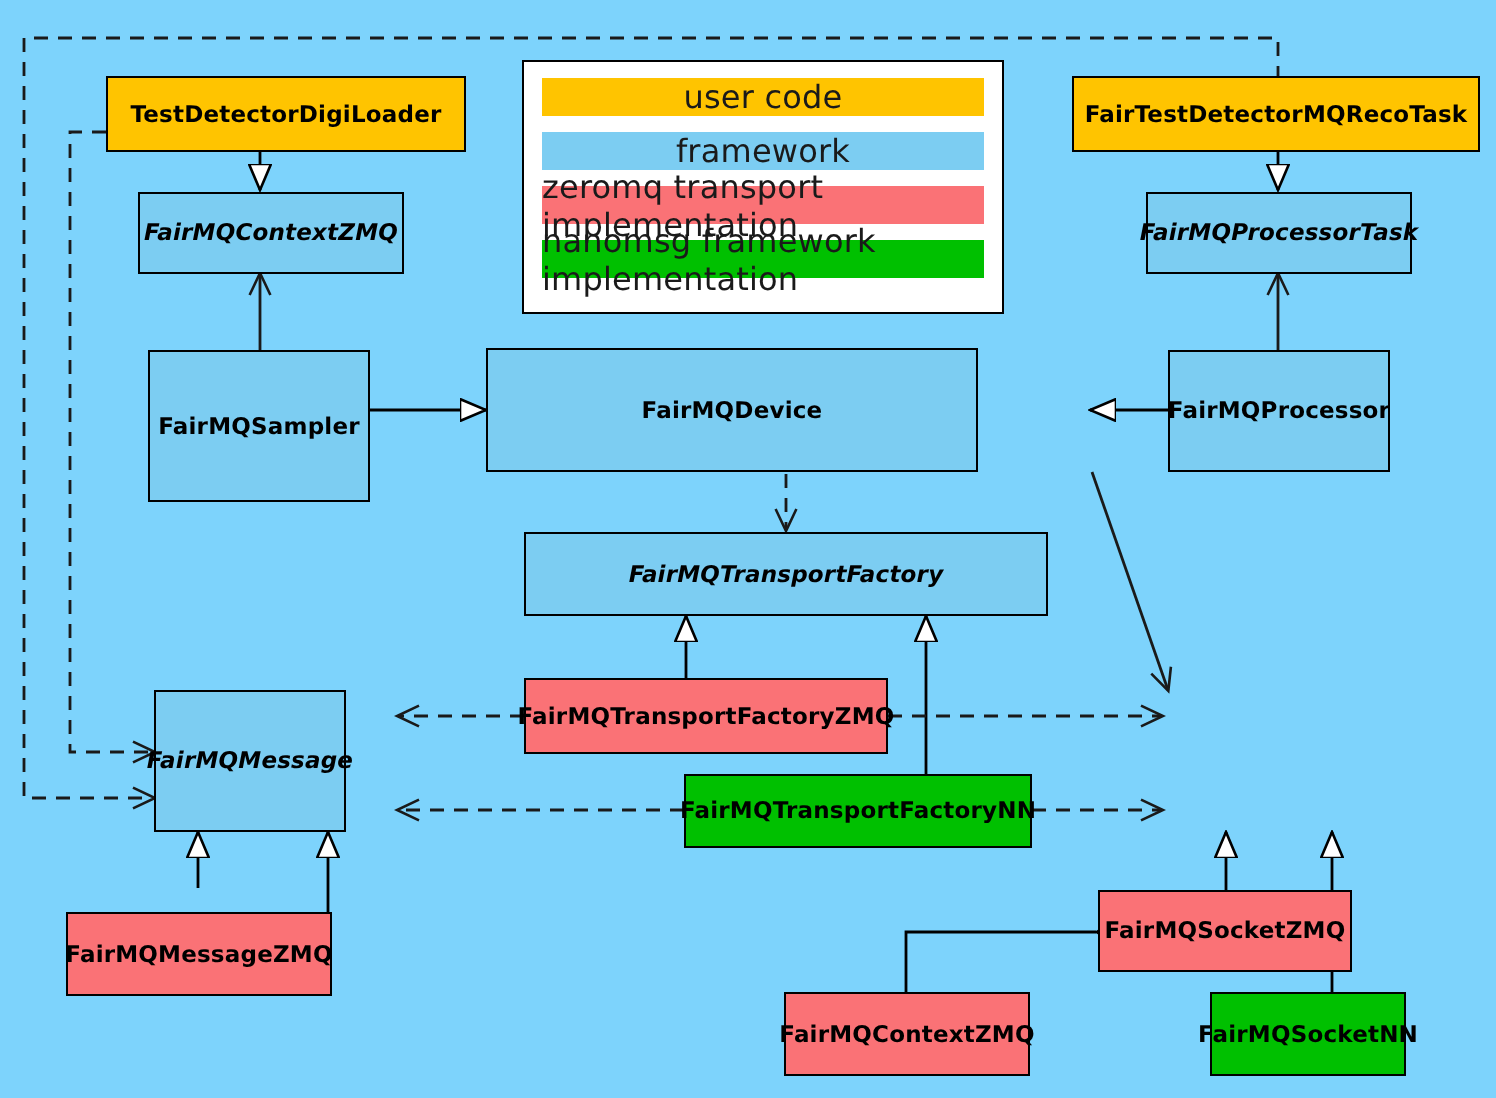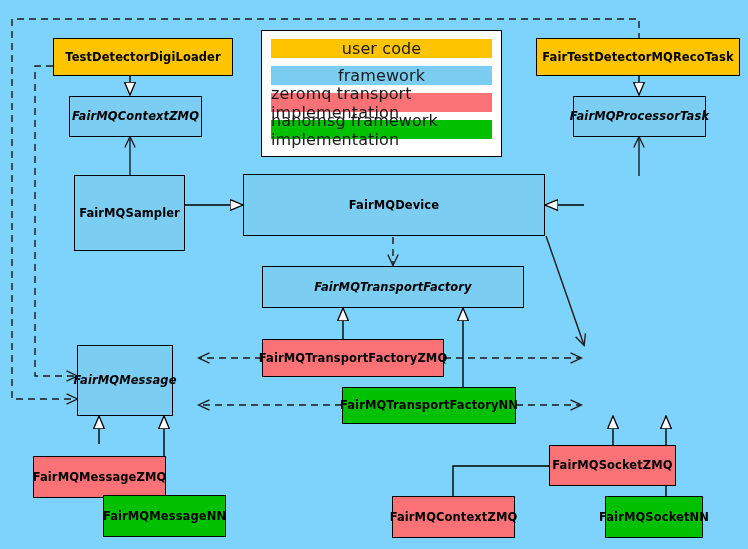--- a/index.html
+++ b/index.html
@@ -155,24 +155,27 @@
   </div>
 
   <div class="node c-framework abstract" style="left:573px; top:96px; width:133px; height:41px;">
     <span>FairMQProcessorTask</span>
   </div>
 
   <div class="node c-framework" style="left:74px; top:175px; width:111px; height:76px;">
     <span>FairMQSampler</span>
   </div>
 
-  <div class="node c-framework" style="left:243px; top:174px; width:302px; height:62px;">
+  <div class="node c-framework" style="left:243px; top:174px; width:246px; height:62px;">
     <span>FairMQDevice</span>
   </div>
 
+  <div class="node c-framework" style="left:584px; top:175px; width:111px; height:61px;">
+    <span>FairMQProcessor</span>
+  </div>
 
   <div class="node c-framework abstract" style="left:262px; top:266px; width:262px; height:42px;">
     <span>FairMQTransportFactory</span>
   </div>
 
   <div class="node c-nanomsg" style="left:342px; top:387px; width:174px; height:37px;">
     <span>FairMQTransportFactoryNN</span>
   </div>
 
   <div class="node c-zeromq" style="left:262px; top:339px; width:182px; height:38px;">
@@ -181,23 +184,20 @@
 
   <div class="node c-framework abstract" style="left:77px; top:345px; width:96px; height:71px;">
     <span>FairMQMessage</span>
   </div>
 
 
   <div class="node c-zeromq" style="left:33px; top:456px; width:133px; height:42px;">
     <span>FairMQMessageZMQ</span>
   </div>
 
-  <div class="node c-nanomsg" style="left:103px; top:495px; width:123px; height:42px;">
-    <span>FairMQMessageNN</span>
-  </div>
 
   <div class="node c-zeromq" style="left:549px; top:445px; width:127px; height:41px;">
     <span>FairMQSocketZMQ</span>
   </div>
 
   <div class="node c-nanomsg" style="left:605px; top:496px; width:98px; height:42px;">
     <span>FairMQSocketNN</span>
   </div>
 
   <div class="node c-zeromq" style="left:392px; top:496px; width:123px; height:42px;">

